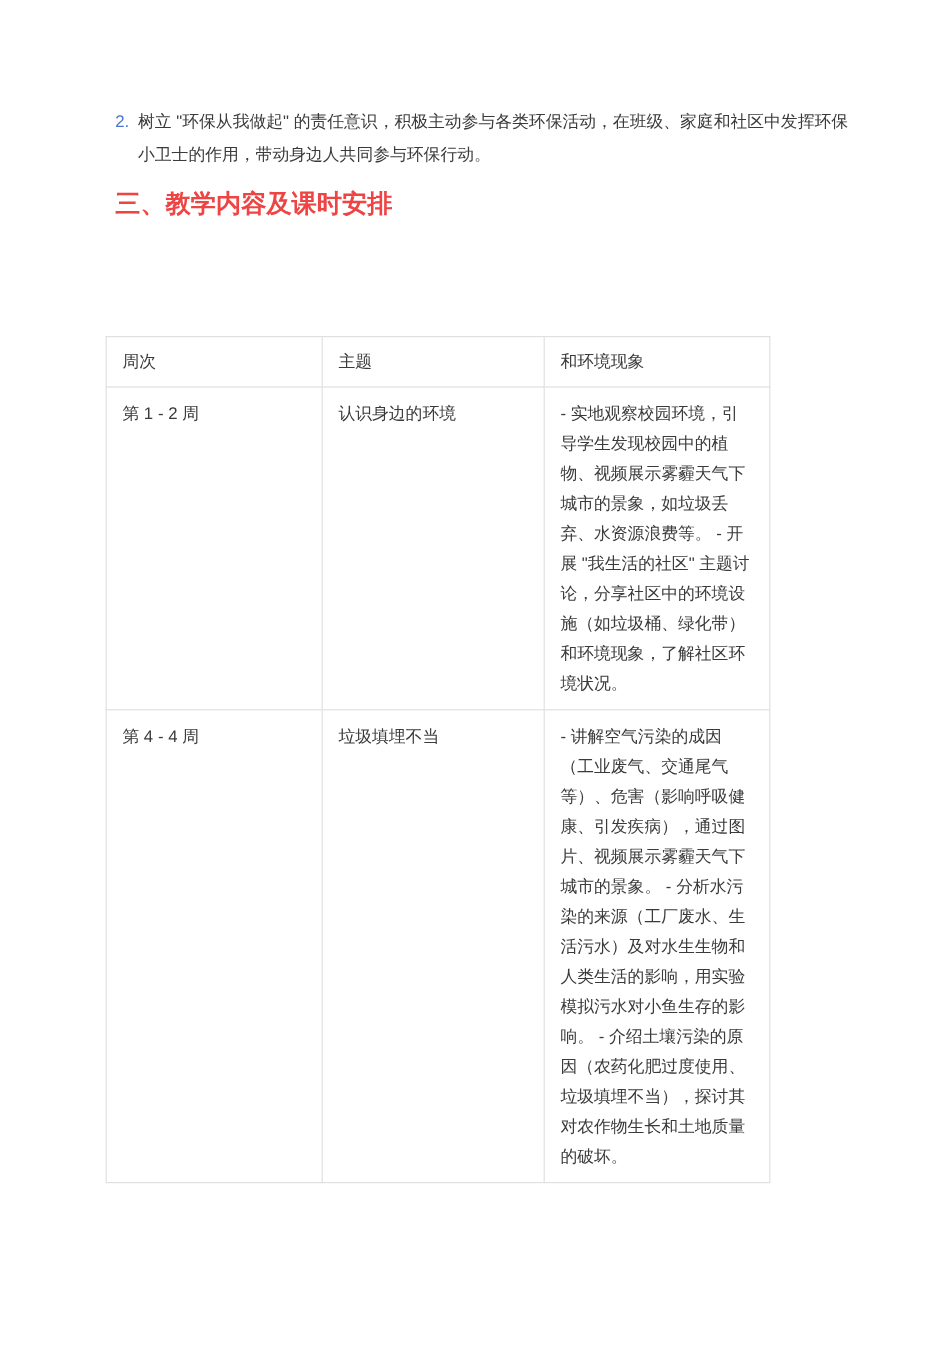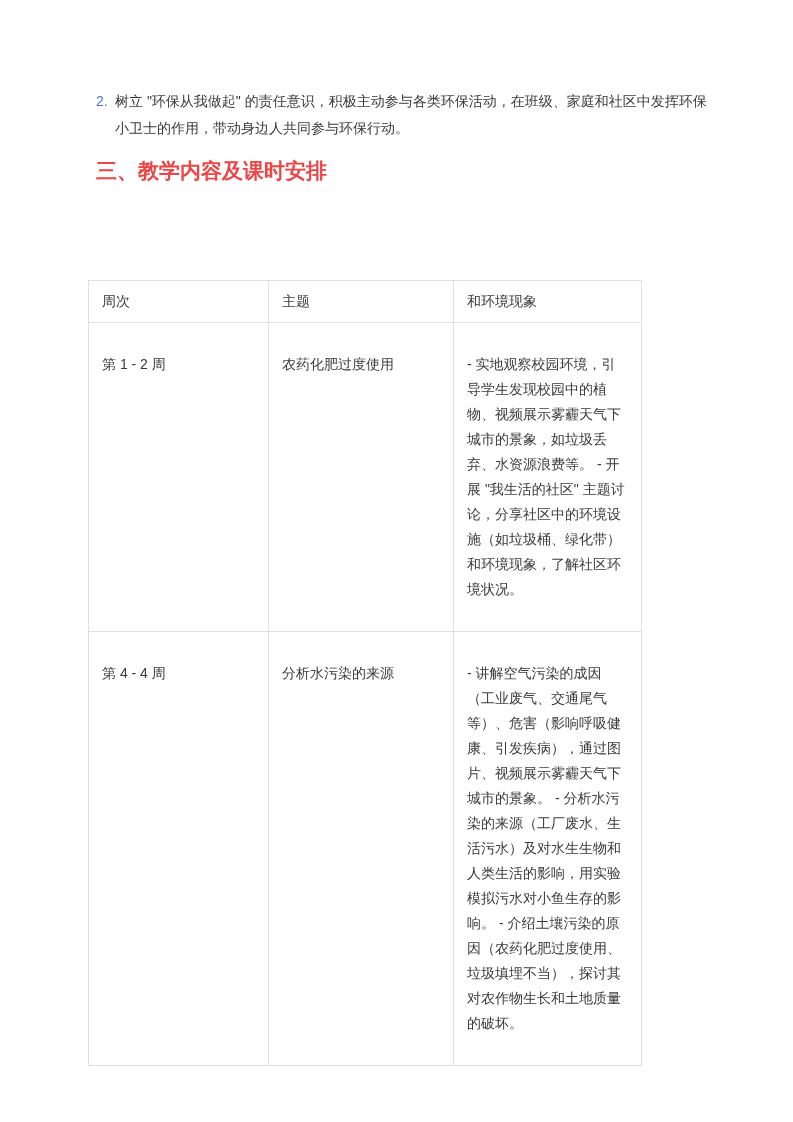--- a/index.html
+++ b/index.html
@@ -70,21 +70,21 @@
   table.schedule col.c2 { width: 185px; }
   table.schedule col.c3 { width: 188px; }
   table.schedule th,
   table.schedule td {
     border: 1px solid #e0e0e0;
     vertical-align: top;
     text-align: left;
     font-size: 14px;
     font-weight: 400;
     color: #3a3a3a;
-    padding: 29px 13px;
+    padding: 9px 13px;
     line-height: 25px;
     word-break: break-all;
   }
   table.schedule th {
     line-height: 17px;
     padding: 12px 13px;
   }
   tr.row-1 td { height: 239px; }
   tr.row-2 td { height: 356px; }
   tr.row-3 td { height: 32px; padding-bottom: 2px; }
@@ -111,24 +111,24 @@
     <thead>
       <tr>
         <th>周次</th>
         <th>主题</th>
         <th>和环境现象</th>
       </tr>
     </thead>
     <tbody>
       <tr class="row-1">
         <td>第 1 - 2 周</td>
-        <td>农药化肥过度使用</td>
+        <td>认识身边的环境</td>
         <td>- 实地观察校园环境，引导学生发现校园中的植物、视频展示雾霾天气下城市的景象，如垃圾丢弃、水资源浪费等。 - 开展 "我生活的社区" 主题讨论，分享社区中的环境设施（如垃圾桶、绿化带）和环境现象，了解社区环境状况。</td>
       </tr>
       <tr class="row-2">
         <td>第 4 - 4 周</td>
-        <td>分析水污染的来源</td>
+        <td>垃圾填埋不当</td>
         <td>- 讲解空气污染的成因（工业废气、交通尾气等）、危害（影响呼吸健康、引发疾病），通过图片、视频展示雾霾天气下城市的景象。 - 分析水污染的来源（工厂废水、生活污水）及对水生生物和人类生活的影响，用实验模拟污水对小鱼生存的影响。 - 介绍土壤污染的原因（农药化肥过度使用、垃圾填埋不当），探讨其对农作物生长和土地质量的破坏。</td>
       </tr>
     </tbody>
   </table>
 
 </div>
 
 </body></html>

